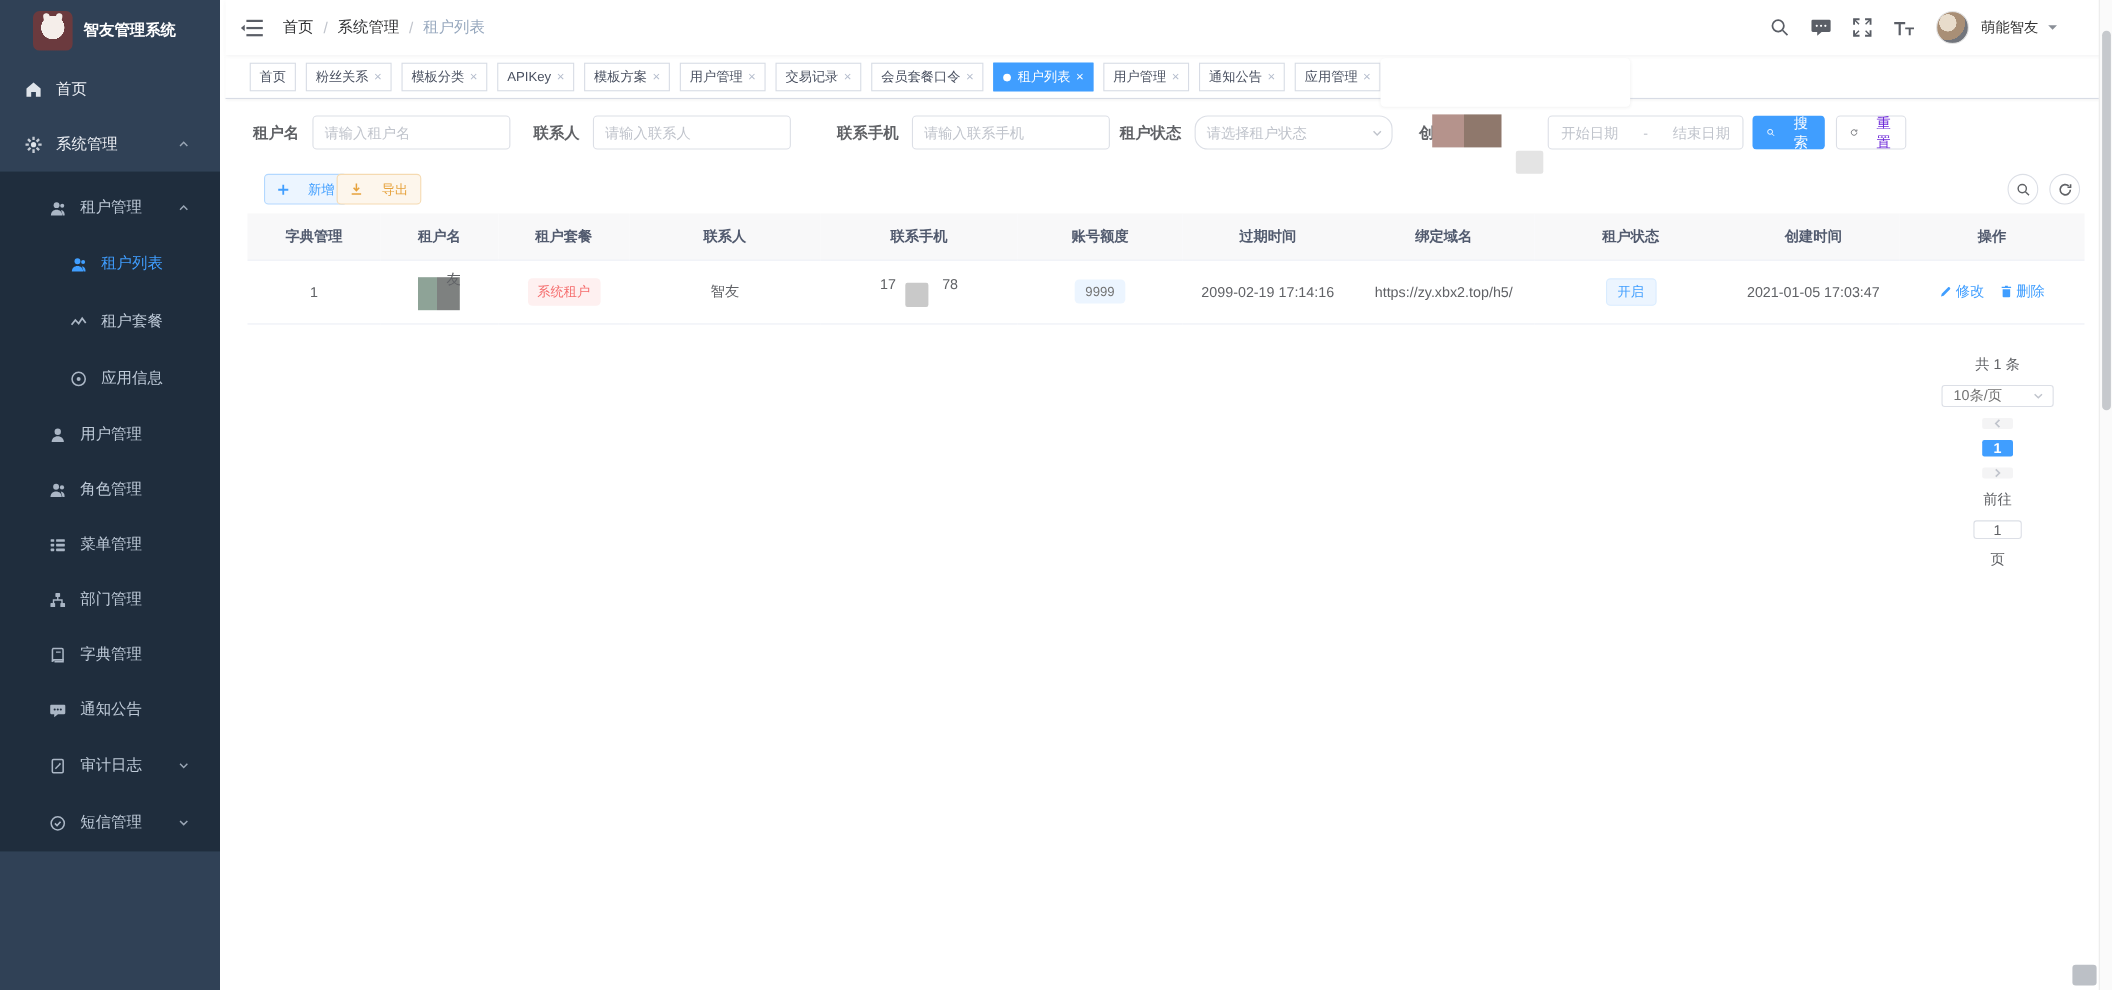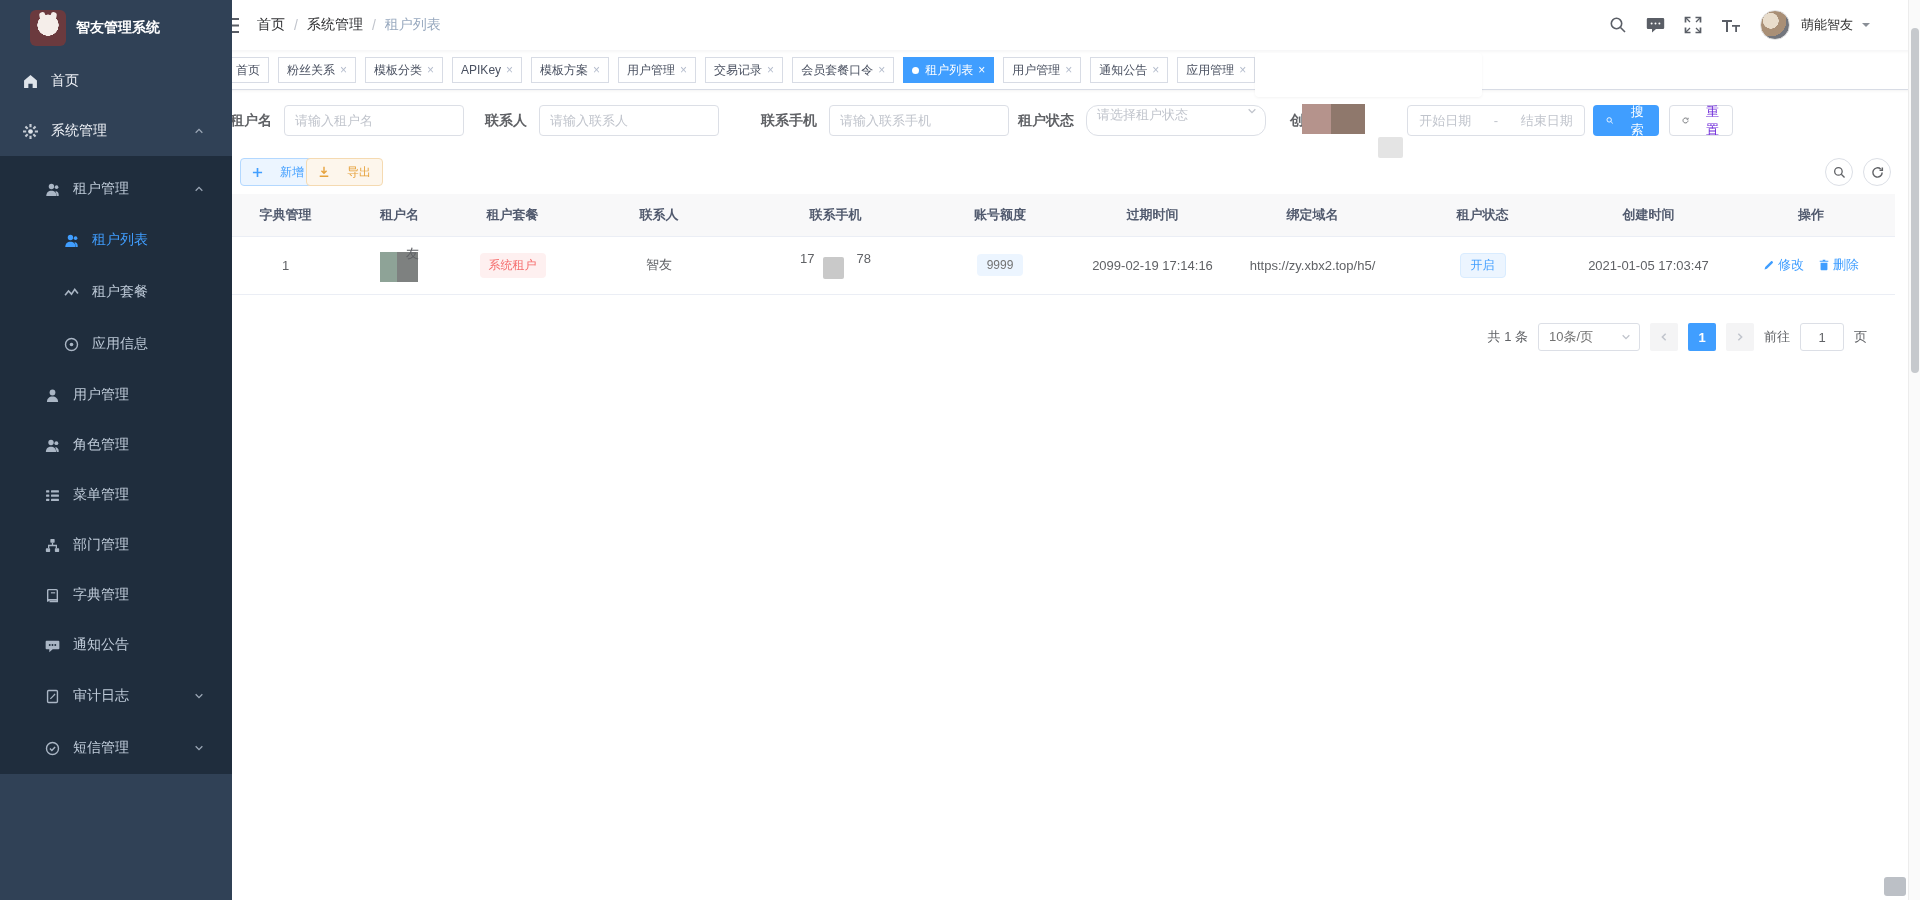--- a/index.html
+++ b/index.html
@@ -1,20 +1,20 @@
 <!DOCTYPE html>
 <html><head>
 <meta charset="utf-8">
 <style>
   * { margin:0; padding:0; box-sizing:border-box; }
   html,body { width:1920px; height:900px; font-family:"Liberation Sans","DejaVu Sans",sans-serif; background:#fff; overflow:hidden; }
   .app { position:relative; width:1920px; height:900px; background:#fff; }
 
   
-  .sidebar { position:absolute; left:0; top:0; width:232px; height:900px; background:#304156; z-index:10; }
+  .sidebar { position:absolute; left:0; top:0; width:200px; height:900px; background:#304156; z-index:10; }
   .logo-row { height:56px; display:flex; align-items:center; padding-left:30px; }
   .logo-img { width:36px; height:36px; border-radius:6px; background:radial-gradient(circle at 50% 42%, #f5eeea 0 38%, #6b3a3e 39%); position:relative; overflow:hidden; flex:0 0 auto; }
   .logo-img:before { content:""; position:absolute; left:10px; top:2px; width:6px; height:13px; background:#f5eeea; border-radius:3px; transform:rotate(-12deg); }
   .logo-img:after { content:""; position:absolute; right:10px; top:2px; width:6px; height:13px; background:#f5eeea; border-radius:3px; transform:rotate(12deg); }
   .logo-title { color:#fff; font-size:14px; font-weight:700; margin-left:10px; white-space:nowrap; }
   .s-item { display:flex; align-items:center; color:#bfcbd9; font-size:14px; cursor:pointer; position:relative; }
   .s-item .mi { display:inline-flex; width:16px; justify-content:center; margin-right:13px; color:#aab6c5; }
   .l0 { height:50px; padding-left:22px; color:#eef1f6; }
   .l0 .mi { color:#dfe4ea; }
   .submenu { background:#1f2d3d; padding-top:8px; }
@@ -51,21 +51,21 @@
   
   .overlay-panel { position:absolute; left:1050px; top:53px; width:227px; height:44px; background:#fff; border-radius:4px; box-shadow:0 1px 3px rgba(0,0,0,.05); z-index:20; }
   .blob-created { position:absolute; left:1097px; top:104px; width:63px; height:30px; background:linear-gradient(90deg,#b5938c 0 46%,#8f786c 46% 100%); z-index:21; }
   .blob-small { position:absolute; left:1173px; top:137px; width:25px; height:21px; background:#e4e4e4; border-radius:2px; z-index:21; }
 
   
   .fgroup { position:absolute; top:105px; height:31px; display:flex; align-items:center; }
   .flabel { font-size:14px; font-weight:700; color:#606266; margin-right:12px; white-space:nowrap; }
   .finput { width:180px; height:31px; border:1px solid #dcdfe6; border-radius:4px; padding:0 10px; font-size:13px; color:#606266; font-family:inherit; }
   .finput::placeholder { color:#c0c4cc; }
-  .fselect { width:180px; height:31px; border:1px solid #dcdfe6; border-radius:12px; padding:0 8px 0 10px; font-size:13px; color:#c0c4cc; display:flex; align-items:flex-start; justify-content:space-between; cursor:pointer; background:#fff; }
+  .fselect { width:180px; height:31px; border:1px solid #dcdfe6; border-radius:12px; padding:0 8px 0 10px; font-size:13px; color:#c0c4cc; display:flex; align-items:center; justify-content:space-between; cursor:pointer; background:#fff; }
   .daterange { width:178px; height:31px; border:1px solid #dcdfe6; border-radius:4px; display:flex; align-items:center; justify-content:space-around; font-size:13px; color:#c0c4cc; background:#fff; }
   .btn { height:31px; border-radius:4px; display:inline-flex; align-items:center; justify-content:center; font-size:13px; cursor:pointer; border:1px solid transparent; gap:17px; padding:0 12px; }
   .btn-search { position:absolute; left:1388px; top:105px; background:#409eff; color:#fff; width:66px; }
   .btn-reset { position:absolute; left:1464px; top:105px; background:#fff; color:#6d28d9; border-color:#dcdfe6; width:64px; }
 
   
   .btn-add { position:absolute; left:35px; top:158px; height:28px; background:#ecf5ff; border-color:#b3d8ff; color:#409eff; font-size:12px; padding:0 11px; }
   .btn-export { position:absolute; left:101px; top:158px; height:28px; background:#fdf6ec; border-color:#f5dab1; color:#e6a23c; font-size:12px; padding:0 11px; }
   .circ { position:absolute; top:158px; width:28px; height:28px; border-radius:50%; border:1px solid #dcdfe6; background:#fff; color:#606266; display:flex; align-items:center; justify-content:center; cursor:pointer; }
 
@@ -78,21 +78,21 @@
   .badge-status { display:inline-block; background:#ecf5ff; color:#409eff; border:1px solid #d9ecff; font-size:12px; padding:3px 10px; border-radius:4px; }
   .nm { display:inline-flex; align-items:flex-start; }
   .name-blob { width:38px; height:30px; margin-top:7px; background:linear-gradient(90deg,#8ea397 0 45%,#7e8180 45% 100%); display:inline-block; }
   .nm-t { margin-left:-12px; }
   .phone-wrap { display:inline-flex; align-items:flex-start; }
   .phone-blob { width:21px; height:22px; background:#c9c9c9; border-radius:2px; margin:6px 13px 0 8px; display:inline-block; }
   .op { color:#409eff; cursor:pointer; display:inline-flex; align-items:center; gap:3px; font-size:13px; }
   .op + .op { margin-left:14px; }
 
   
-  .pager { position:absolute; top:322px; right:53px; height:30px; display:flex; align-items:center; gap:10px; font-size:13px; color:#606266; }
+  .pager { position:absolute; top:322px; right:53px; height:30px; display:flex; align-items:center; gap:10px; font-size:13px; color:#606266;flex-direction:column; }
   .psize { width:102px; height:28px; border:1px solid #dcdfe6; border-radius:3px; display:flex; align-items:center; justify-content:space-between; padding:0 8px 0 10px; color:#737373; cursor:pointer; }
   .pbtn { width:28px; height:28px; border-radius:2px; background:#f4f4f5; color:#c0c4cc; display:flex; align-items:center; justify-content:center; cursor:pointer; }
   .pcur { width:28px; height:28px; border-radius:2px; background:#409eff; color:#fff; display:flex; align-items:center; justify-content:center; font-weight:700; cursor:pointer; }
   .jump-input { width:44px; height:28px; border:1px solid #dcdfe6; border-radius:3px; text-align:center; font-size:13px; color:#606266; font-family:inherit; }
 
   
   .vscroll { position:absolute; left:1908px; top:0; width:12px; height:900px; background:#fafafa; border-left:1px solid #ececec; z-index:40; }
   .vthumb { position:absolute; left:2px; top:28px; width:8px; height:345px; background:#c6c9cd; border-radius:4px; }
   .corner-box { position:absolute; left:1884px; top:877px; width:22px; height:19px; background:#bcc0c6; border-radius:3px; z-index:41; }
 

